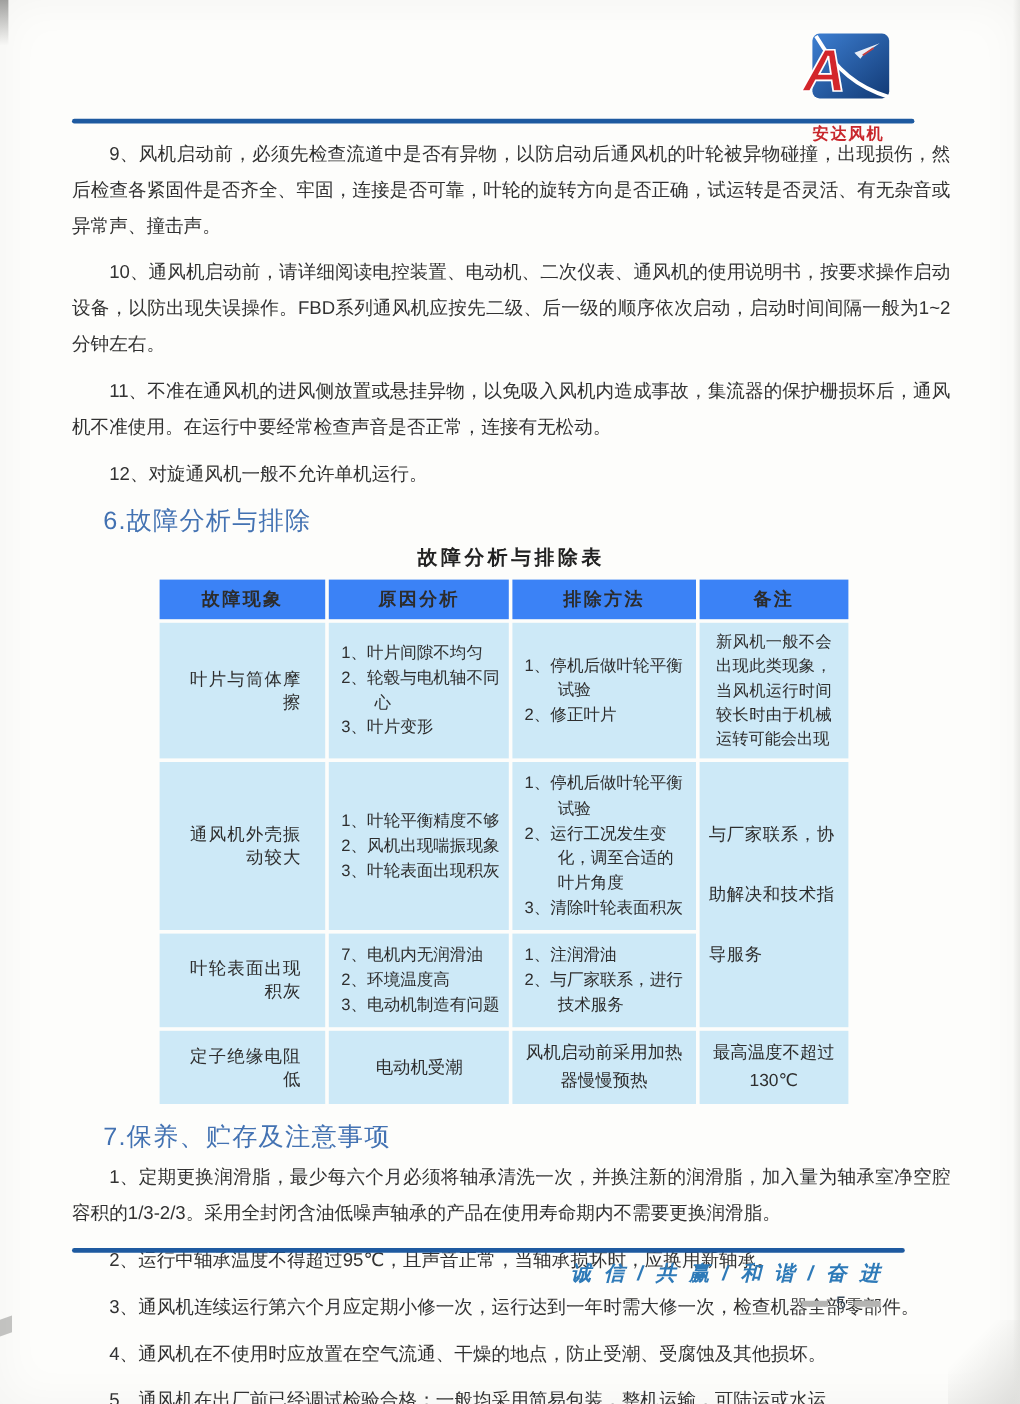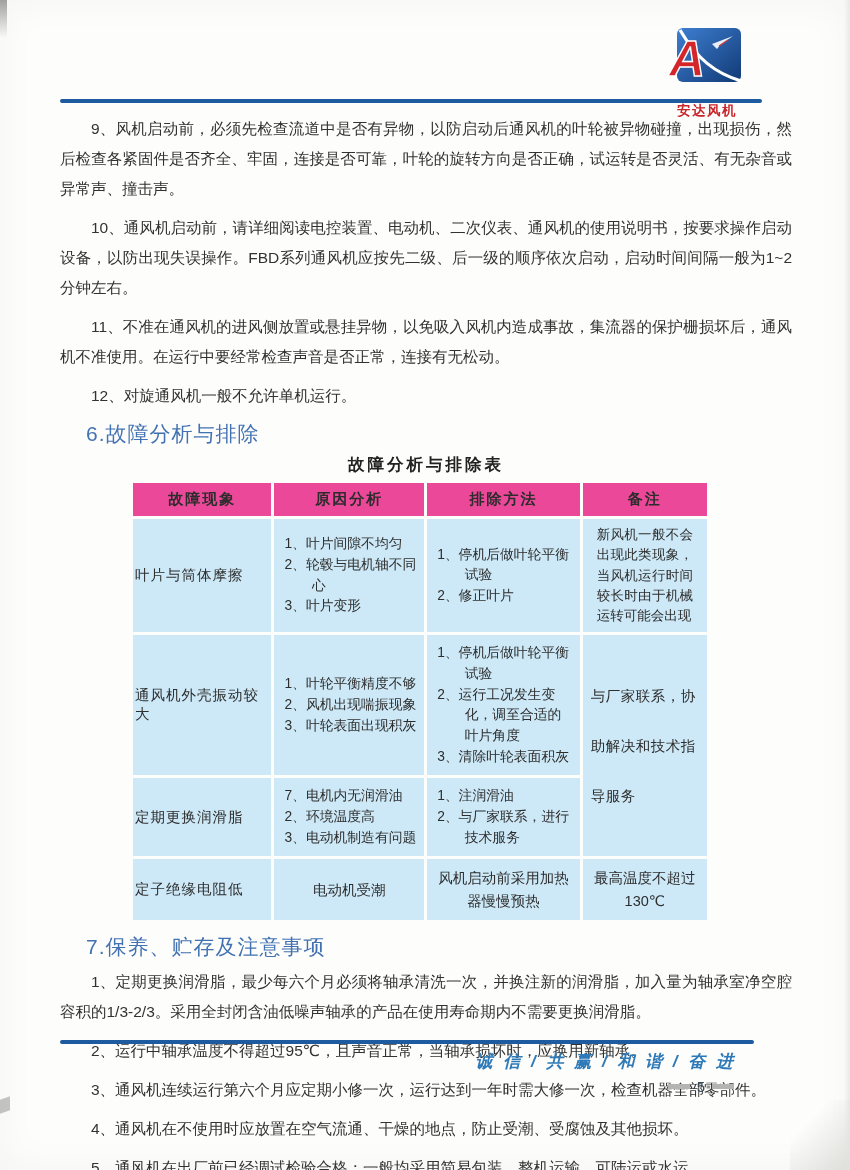--- a/index.html
+++ b/index.html
@@ -30,23 +30,23 @@
   .sec-heading {
     color:#4372b2; font-size:21px; font-weight:500;
     margin:4px 0 6px 26px; letter-spacing:1px;
   }
   .table-title {
     text-align:center; font-size:16.5px; color:#222;
     letter-spacing:3px; font-weight:600; margin:2px 0 4px 0;
   }
 
   table.ft { border-collapse:separate; border-spacing:3px; width:580px; margin:0 0 10px 70px; }
-  table.ft th { background:#ec4899; color:#2c2c2c; font-weight:600; font-size:15px; padding:7px 4px; letter-spacing:2px; }
+  table.ft th { background:#3b82f6; color:#2c2c2c; font-weight:600; font-size:15px; padding:7px 4px; letter-spacing:2px; }
   table.ft td { background:#cde9f7; color:#2e2e2e; vertical-align:middle; }
-  td.phen { text-align:left; font-size:14.5px; letter-spacing:1px; padding:6px 2px;margin-top:31px; }
+  td.phen { text-align:right; font-size:14.5px; letter-spacing:1px; padding:6px 20px;margin-top:31px; }
   td.list { padding:8px 6px 8px 10px; }
   .li { padding-left:2em; text-indent:-2em; font-size:13.8px; line-height:1.5; }
   td.remark1 { font-size:13.5px; line-height:1.5; padding:6px 14px; text-align:justify; }
   td.remark-merged { text-align:left; font-size:14.5px; line-height:50px; padding:0 8px; letter-spacing:.5px; }
   td.ctr { text-align:center; font-size:14.5px; line-height:1.55; padding:8px 6px; }
 
   .footer-rule { position:absolute; left:60px; top:1040px; width:694px; height:4px; background:#1e5aa0; border-radius:2px; }
   .slogan {
     position:absolute; top:1050px; right:114px;
     color:#2e7ab8; font-size:17px; font-weight:bold; font-style:italic; letter-spacing:3px;
@@ -130,21 +130,21 @@
             <div class="li">3、叶轮表面出现积灰</div>
           </td>
           <td class="list">
             <div class="li">1、停机后做叶轮平衡试验</div>
             <div class="li">2、运行工况发生变化，调至合适的叶片角度</div>
             <div class="li">3、清除叶轮表面积灰</div>
           </td>
           <td class="remark-merged" rowspan="2">与厂家联系，协助解决和技术指导服务</td>
         </tr>
         <tr>
-          <td class="phen">定期更换润滑脂</td>
+          <td class="phen">叶轮表面出现积灰</td>
           <td class="list">
             <div class="li">7、电机内无润滑油</div>
             <div class="li">2、环境温度高</div>
             <div class="li">3、电动机制造有问题</div>
           </td>
           <td class="list">
             <div class="li">1、注润滑油</div>
             <div class="li">2、与厂家联系，进行技术服务</div>
           </td>
         </tr>

